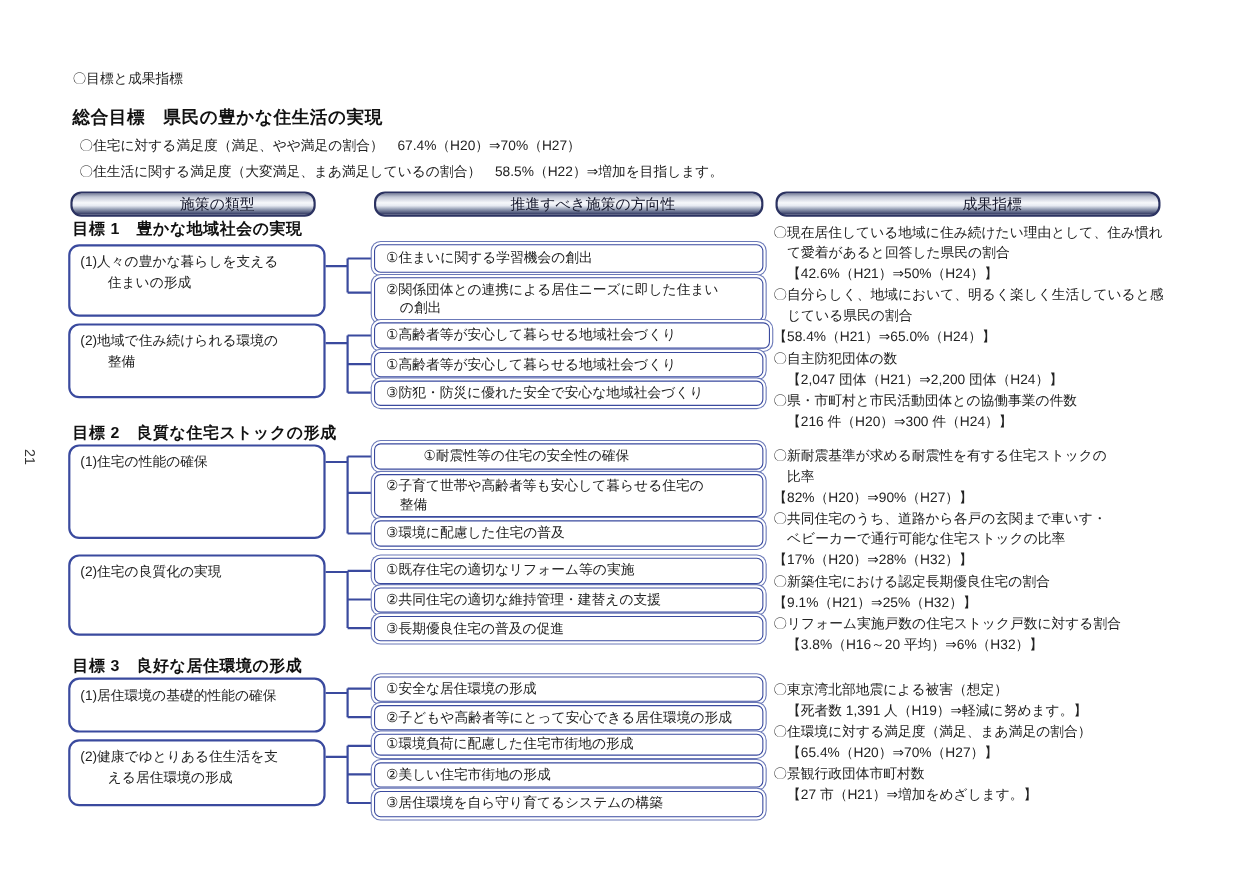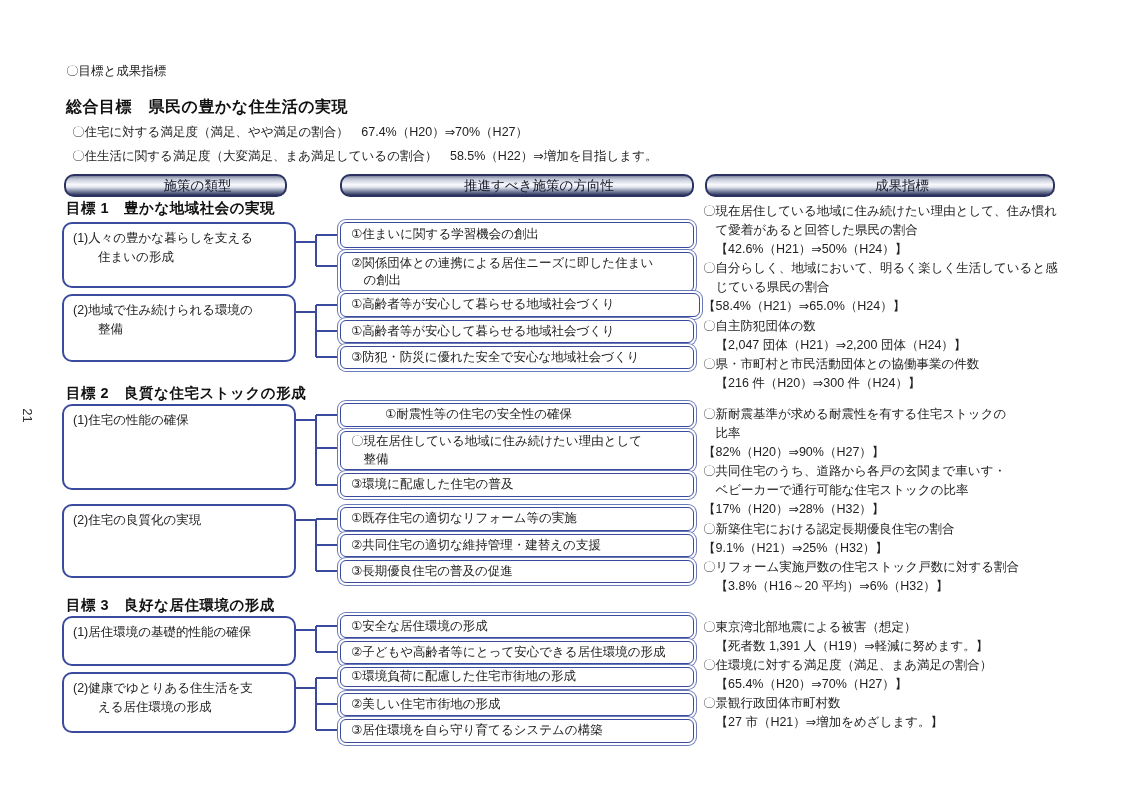--- a/index.html
+++ b/index.html
@@ -93,21 +93,21 @@
 　【2,047 団体（H21）⇒2,200 団体（H24）】
 〇県・市町村と市民活動団体との協働事業の件数
 　【216 件（H20）⇒300 件（H24）】</div>
 
   <div class="abs sec-heading" style="left:66px;top:384px;">目標 2　良質な住宅ストックの形成</div>
 
   <div class="abs category" style="left:62px;top:404px;width:234px;height:86px;">(1)住宅の性能の確保</div>
   <div class="abs category" style="left:62px;top:504px;width:234px;height:74px;">(2)住宅の良質化の実現</div>
 
   <div class="abs measure" style="left:340px;top:403px;width:354px;height:24px;padding-left:44px;">①耐震性等の住宅の安全性の確保</div>
-  <div class="abs measure" style="left:340px;top:431px;width:354px;height:39px;">〇現在居住している地域に住み続けたい理由として
+  <div class="abs measure" style="left:340px;top:431px;width:354px;height:39px;">②子育て世帯や高齢者等も安心して暮らせる住宅の
 　整備</div>
   <div class="abs measure" style="left:340px;top:473px;width:354px;height:24px;">③環境に配慮した住宅の普及</div>
   <div class="abs measure" style="left:340px;top:507px;width:354px;height:24px;">①既存住宅の適切なリフォーム等の実施</div>
   <div class="abs measure" style="left:340px;top:534px;width:354px;height:23px;">②共同住宅の適切な維持管理・建替えの支援</div>
   <div class="abs measure" style="left:340px;top:560px;width:354px;height:23px;">③長期優良住宅の普及の促進</div>
 
   <div class="abs indicators" style="left:703px;top:405px;width:418px;">〇新耐震基準が求める耐震性を有する住宅ストックの
 　比率
 【82%（H20）⇒90%（H27）】
 〇共同住宅のうち、道路から各戸の玄関まで車いす・

